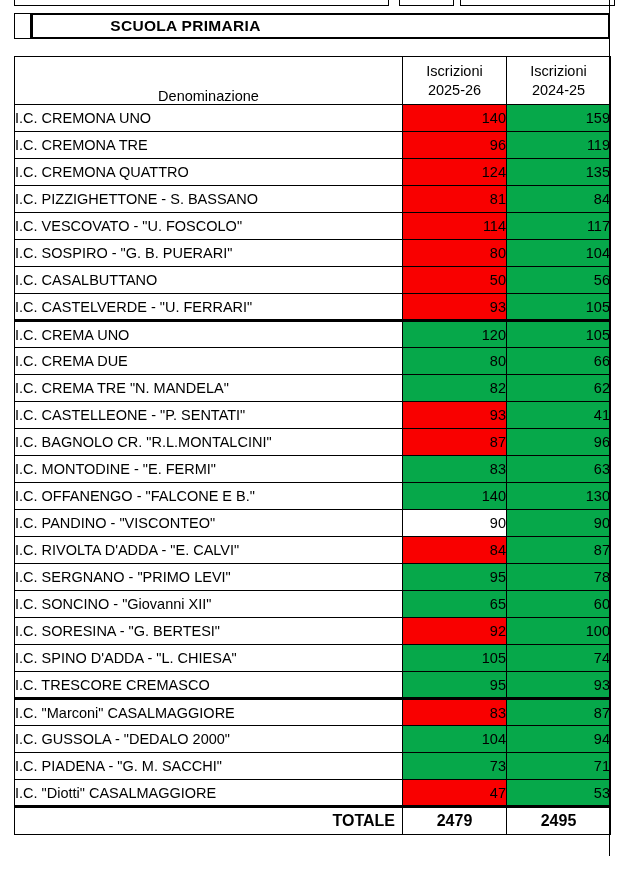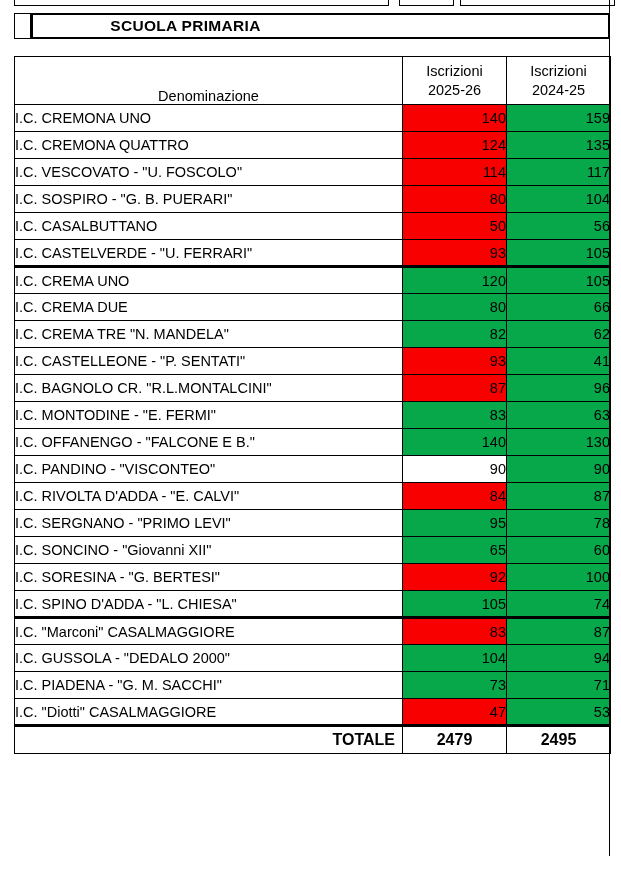--- a/index.html
+++ b/index.html
@@ -201,23 +201,33 @@
         </th>
       </tr>
     </thead>
     <tbody id="tbody">
         <tr>
           <td class="name">I.C. CREMONA UNO</td>
           <td class="num red">140</td>
           <td class="num green">159</td>
         </tr>
         <tr>
+          <td class="name">I.C. CREMONA TRE</td>
+          <td class="num red">96</td>
+          <td class="num green">119</td>
+        </tr>
+        <tr>
           <td class="name">I.C. CREMONA QUATTRO</td>
           <td class="num red">124</td>
           <td class="num green">135</td>
+        </tr>
+        <tr>
+          <td class="name">I.C. PIZZIGHETTONE - S. BASSANO</td>
+          <td class="num red">81</td>
+          <td class="num green">84</td>
         </tr>
         <tr>
           <td class="name">I.C. VESCOVATO - "U. FOSCOLO"</td>
           <td class="num red">114</td>
           <td class="num green">117</td>
         </tr>
         <tr>
           <td class="name">I.C. SOSPIRO - "G. B. PUERARI"</td>
           <td class="num red">80</td>
           <td class="num green">104</td>
@@ -289,20 +299,25 @@
         </tr>
         <tr>
           <td class="name">I.C. SORESINA - "G. BERTESI"</td>
           <td class="num red">92</td>
           <td class="num green">100</td>
         </tr>
         <tr>
           <td class="name">I.C. SPINO D'ADDA - "L. CHIESA"</td>
           <td class="num green">105</td>
           <td class="num green">74</td>
+        </tr>
+        <tr>
+          <td class="name">I.C. TRESCORE CREMASCO</td>
+          <td class="num green">95</td>
+          <td class="num green">93</td>
         </tr>
         <tr class="group-start">
           <td class="name">I.C. "Marconi" CASALMAGGIORE</td>
           <td class="num red">83</td>
           <td class="num green">87</td>
         </tr>
         <tr>
           <td class="name">I.C. GUSSOLA - "DEDALO 2000"</td>
           <td class="num green">104</td>
           <td class="num green">94</td>

